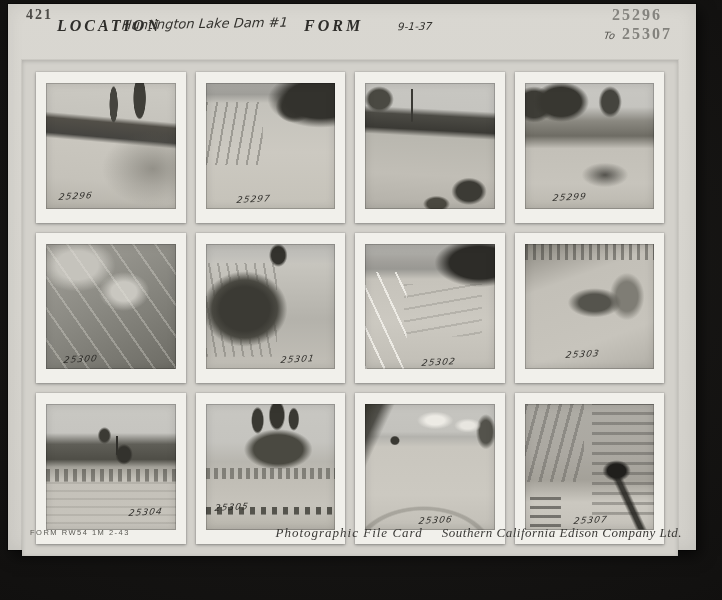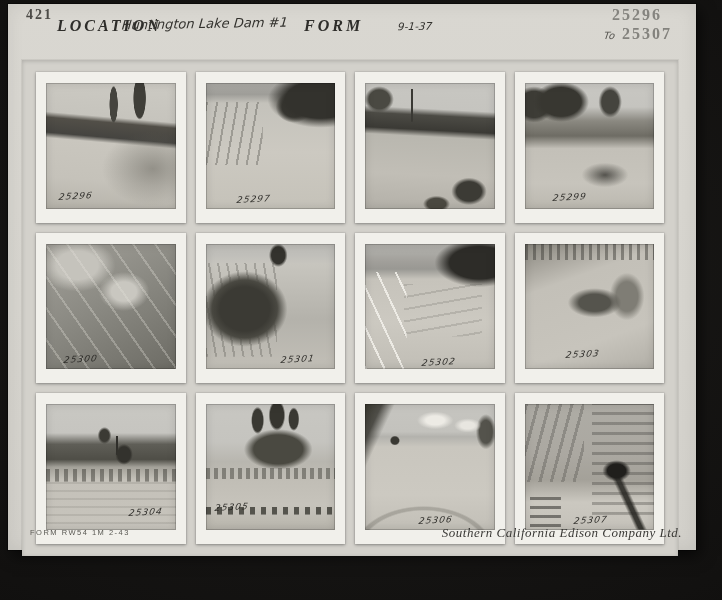--- a/index.html
+++ b/index.html
@@ -227,16 +227,17 @@
       </div>
       <div class="mat">
         <div class="photo p12">
           <span class="num">25307</span>
         </div>
       </div>
 
     </div>
 
     <div class="form-num">FORM RW54 1M 2-43</div>
+    <div class="foot-title">Photographic File Card</div>
     <div class="foot-company">Southern California Edison Company Ltd.</div>
 
   </div>
 </div>
 
 </body></html>

